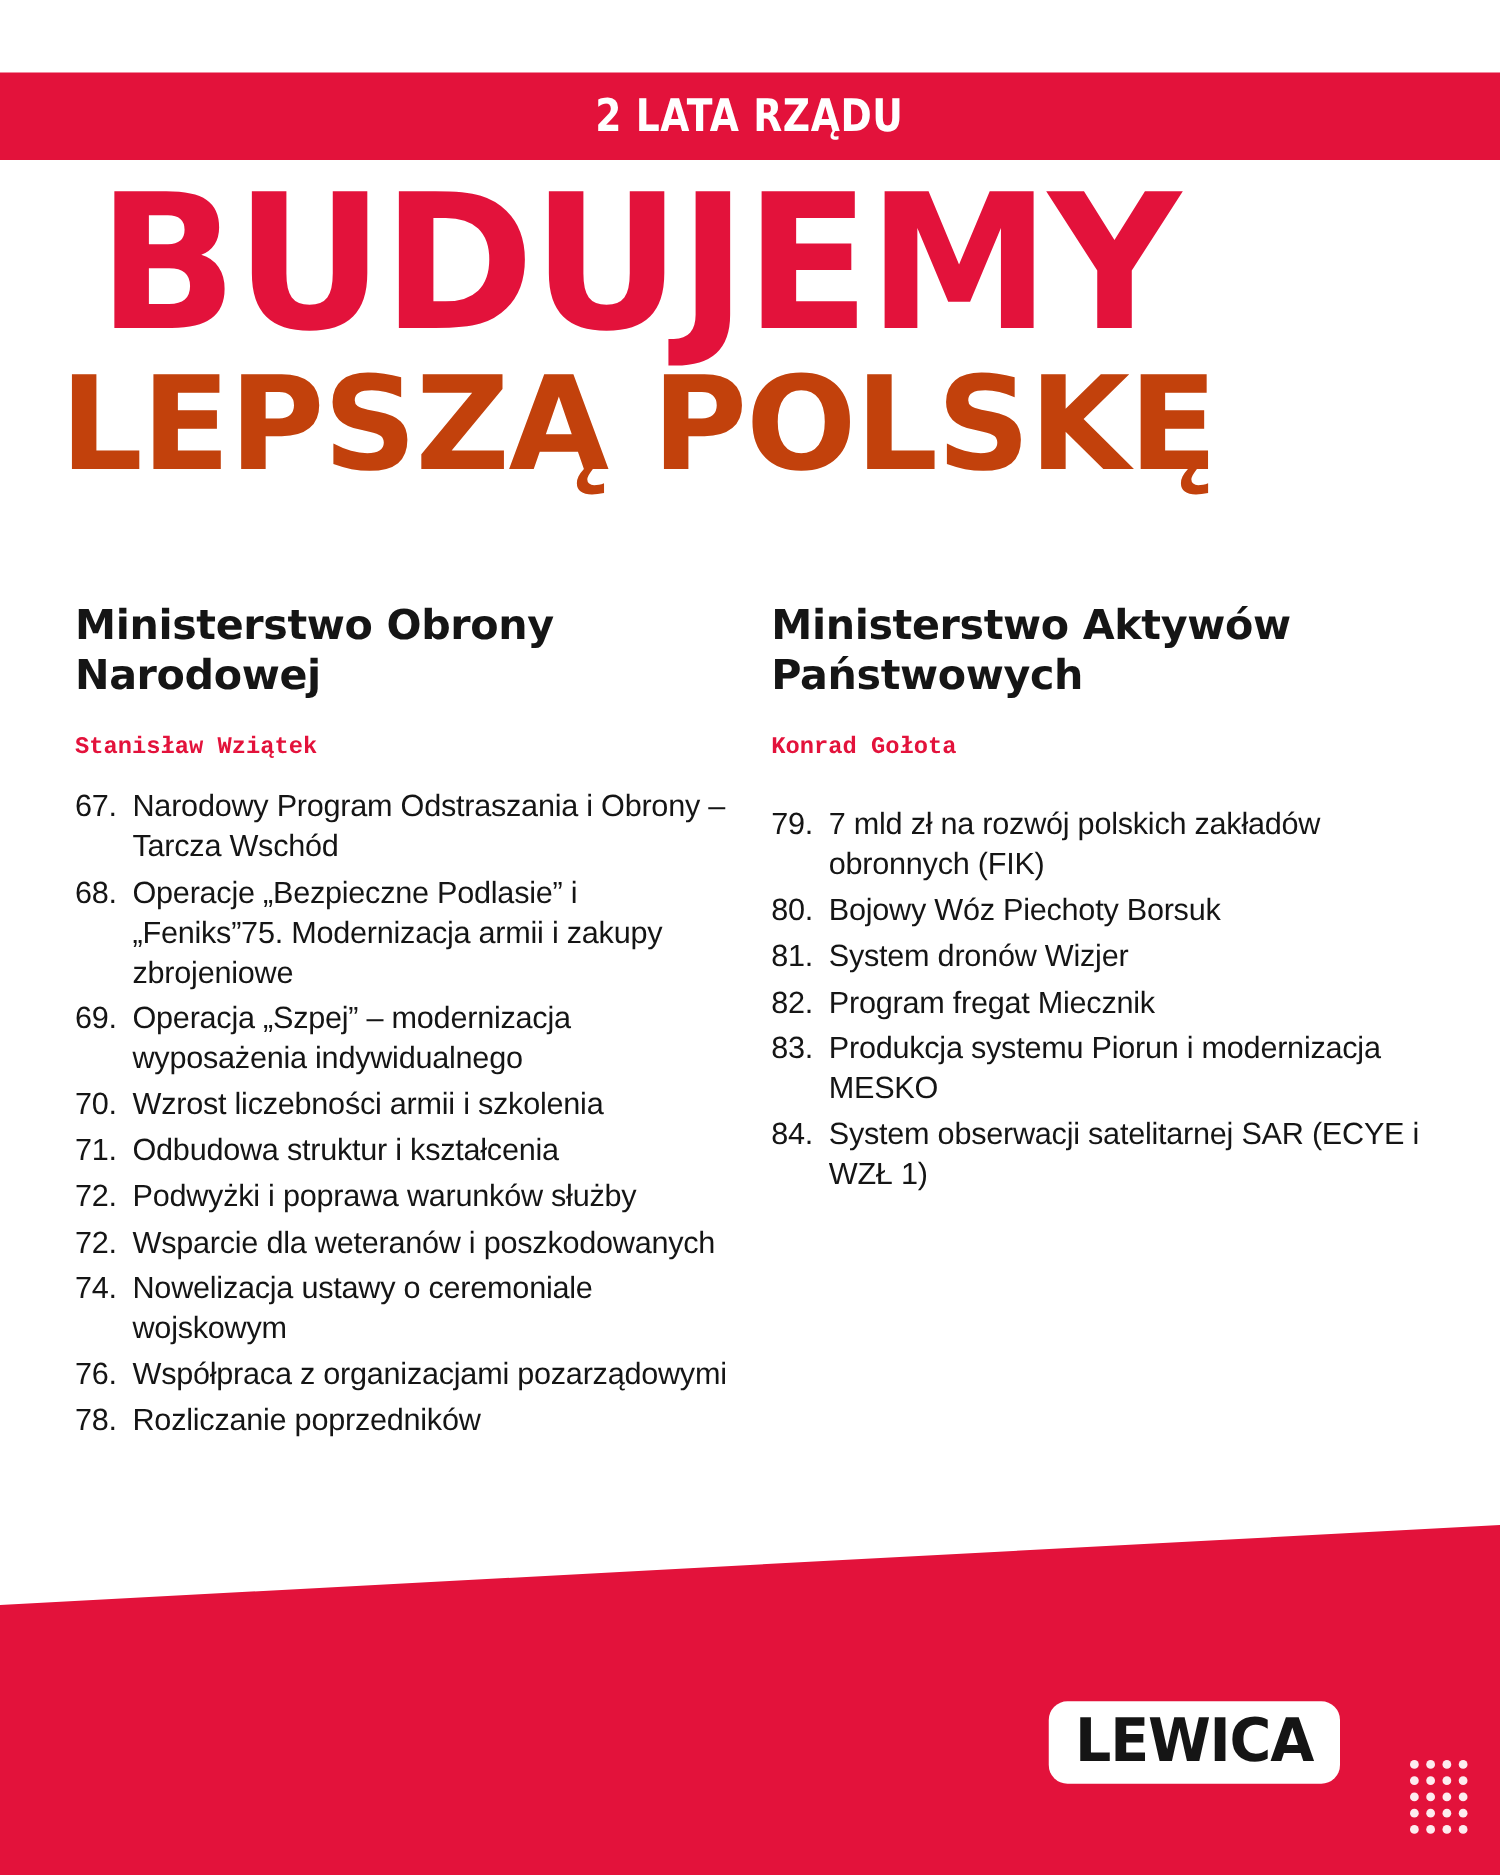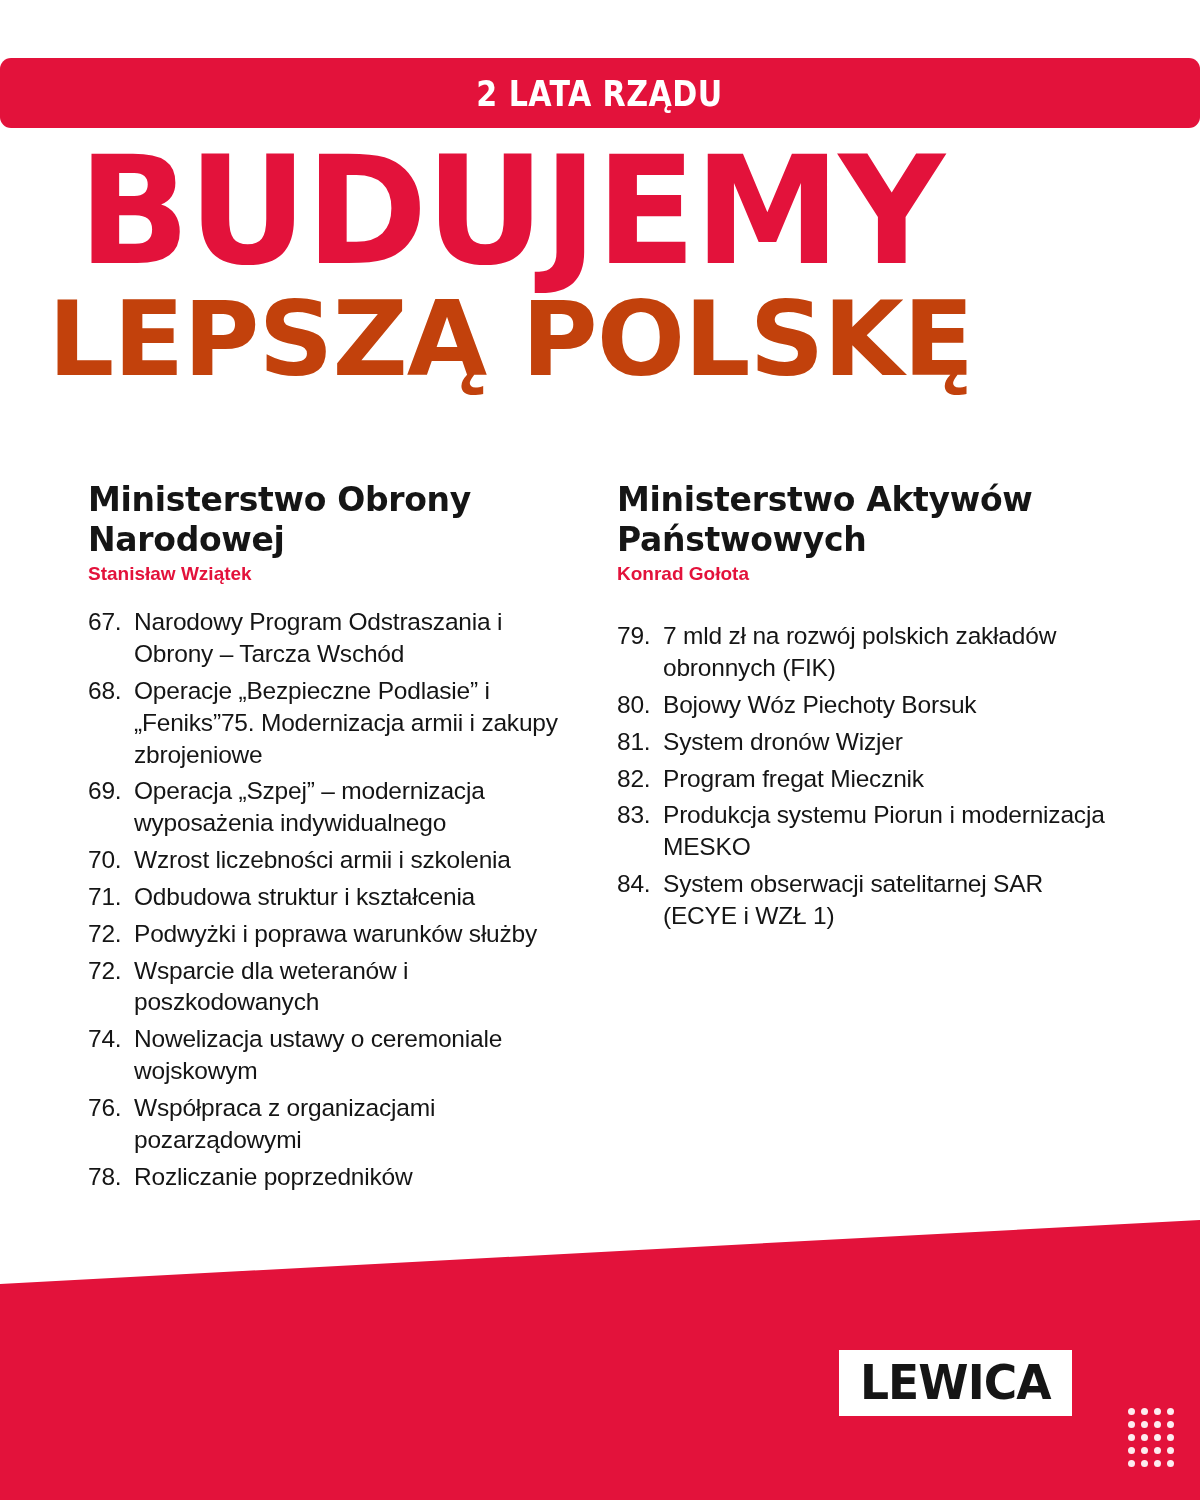--- a/index.html
+++ b/index.html
@@ -28,21 +28,20 @@
   .top-bar {
     position: absolute;
     top: 58px;
     left: 0;
     width: 1200px;
     height: 70px;
     background: #E3123B;
     display: flex;
     align-items: center;
     justify-content: center;
-    border-radius: 11px;
   }
 
   .top-bar-text {
     color: #ffffff;
     font-family: "DejaVu Sans", sans-serif;
     font-weight: bold;
     font-size: 36px;
     letter-spacing: 0.5px;
     font-stretch: condensed;
     transform: scaleX(0.93);
@@ -78,46 +77,46 @@
     transform: scaleX(1.0);
   }
 
   
   .columns {
     position: absolute;
     top: 480px;
     left: 0;
     width: 1200px;
     display: flex;
-    padding: 0 88px;
+    padding: 0 60px;
     gap: 34px;
   }
 
   .col {
     width: 540px;
   }
 
   .col-right { padding-top: 0; }
 
   .ministry-title {
     color: #151515;
     font-family: "DejaVu Sans", sans-serif;
     font-weight: bold;
     font-size: 33px;
     line-height: 1.22;
     letter-spacing: -0.3px;
   }
 
   .person {
     color: #E3123B;
-    font-family: Liberation Sans, sans-serif;
+    font-family: Liberation Mono, monospace;
     font-weight: bold;
     font-size: 19px;
     line-height: 1.35;
-    margin-top: 0;
+    margin-top: 24px;
   }
 
   .items {
     margin-top: 20px;
     list-style: none;
   }
 
   .col-right .items { margin-top: 34px; }
 
   .item {
@@ -149,23 +148,24 @@
     bottom: 0;
     width: 1200px;
     height: 280px;
     background: #E3123B;
     clip-path: polygon(0 64px, 1200px 0, 1200px 280px, 0 280px);
   }
 
   .lewica-box {
     position: absolute;
     right: 128px;
-    bottom: 84px;
+    bottom: 73px;
     background: #ffffff;
     padding: 8px 16px 10px 16px;
+    border-radius: 15px;
   }
 
   .lewica-text {
     color: #151515;
     font-family: "DejaVu Sans", sans-serif;
     font-weight: bold;
     font-size: 48px;
     letter-spacing: -1px;
     line-height: 1;
     transform: scaleX(0.95);

